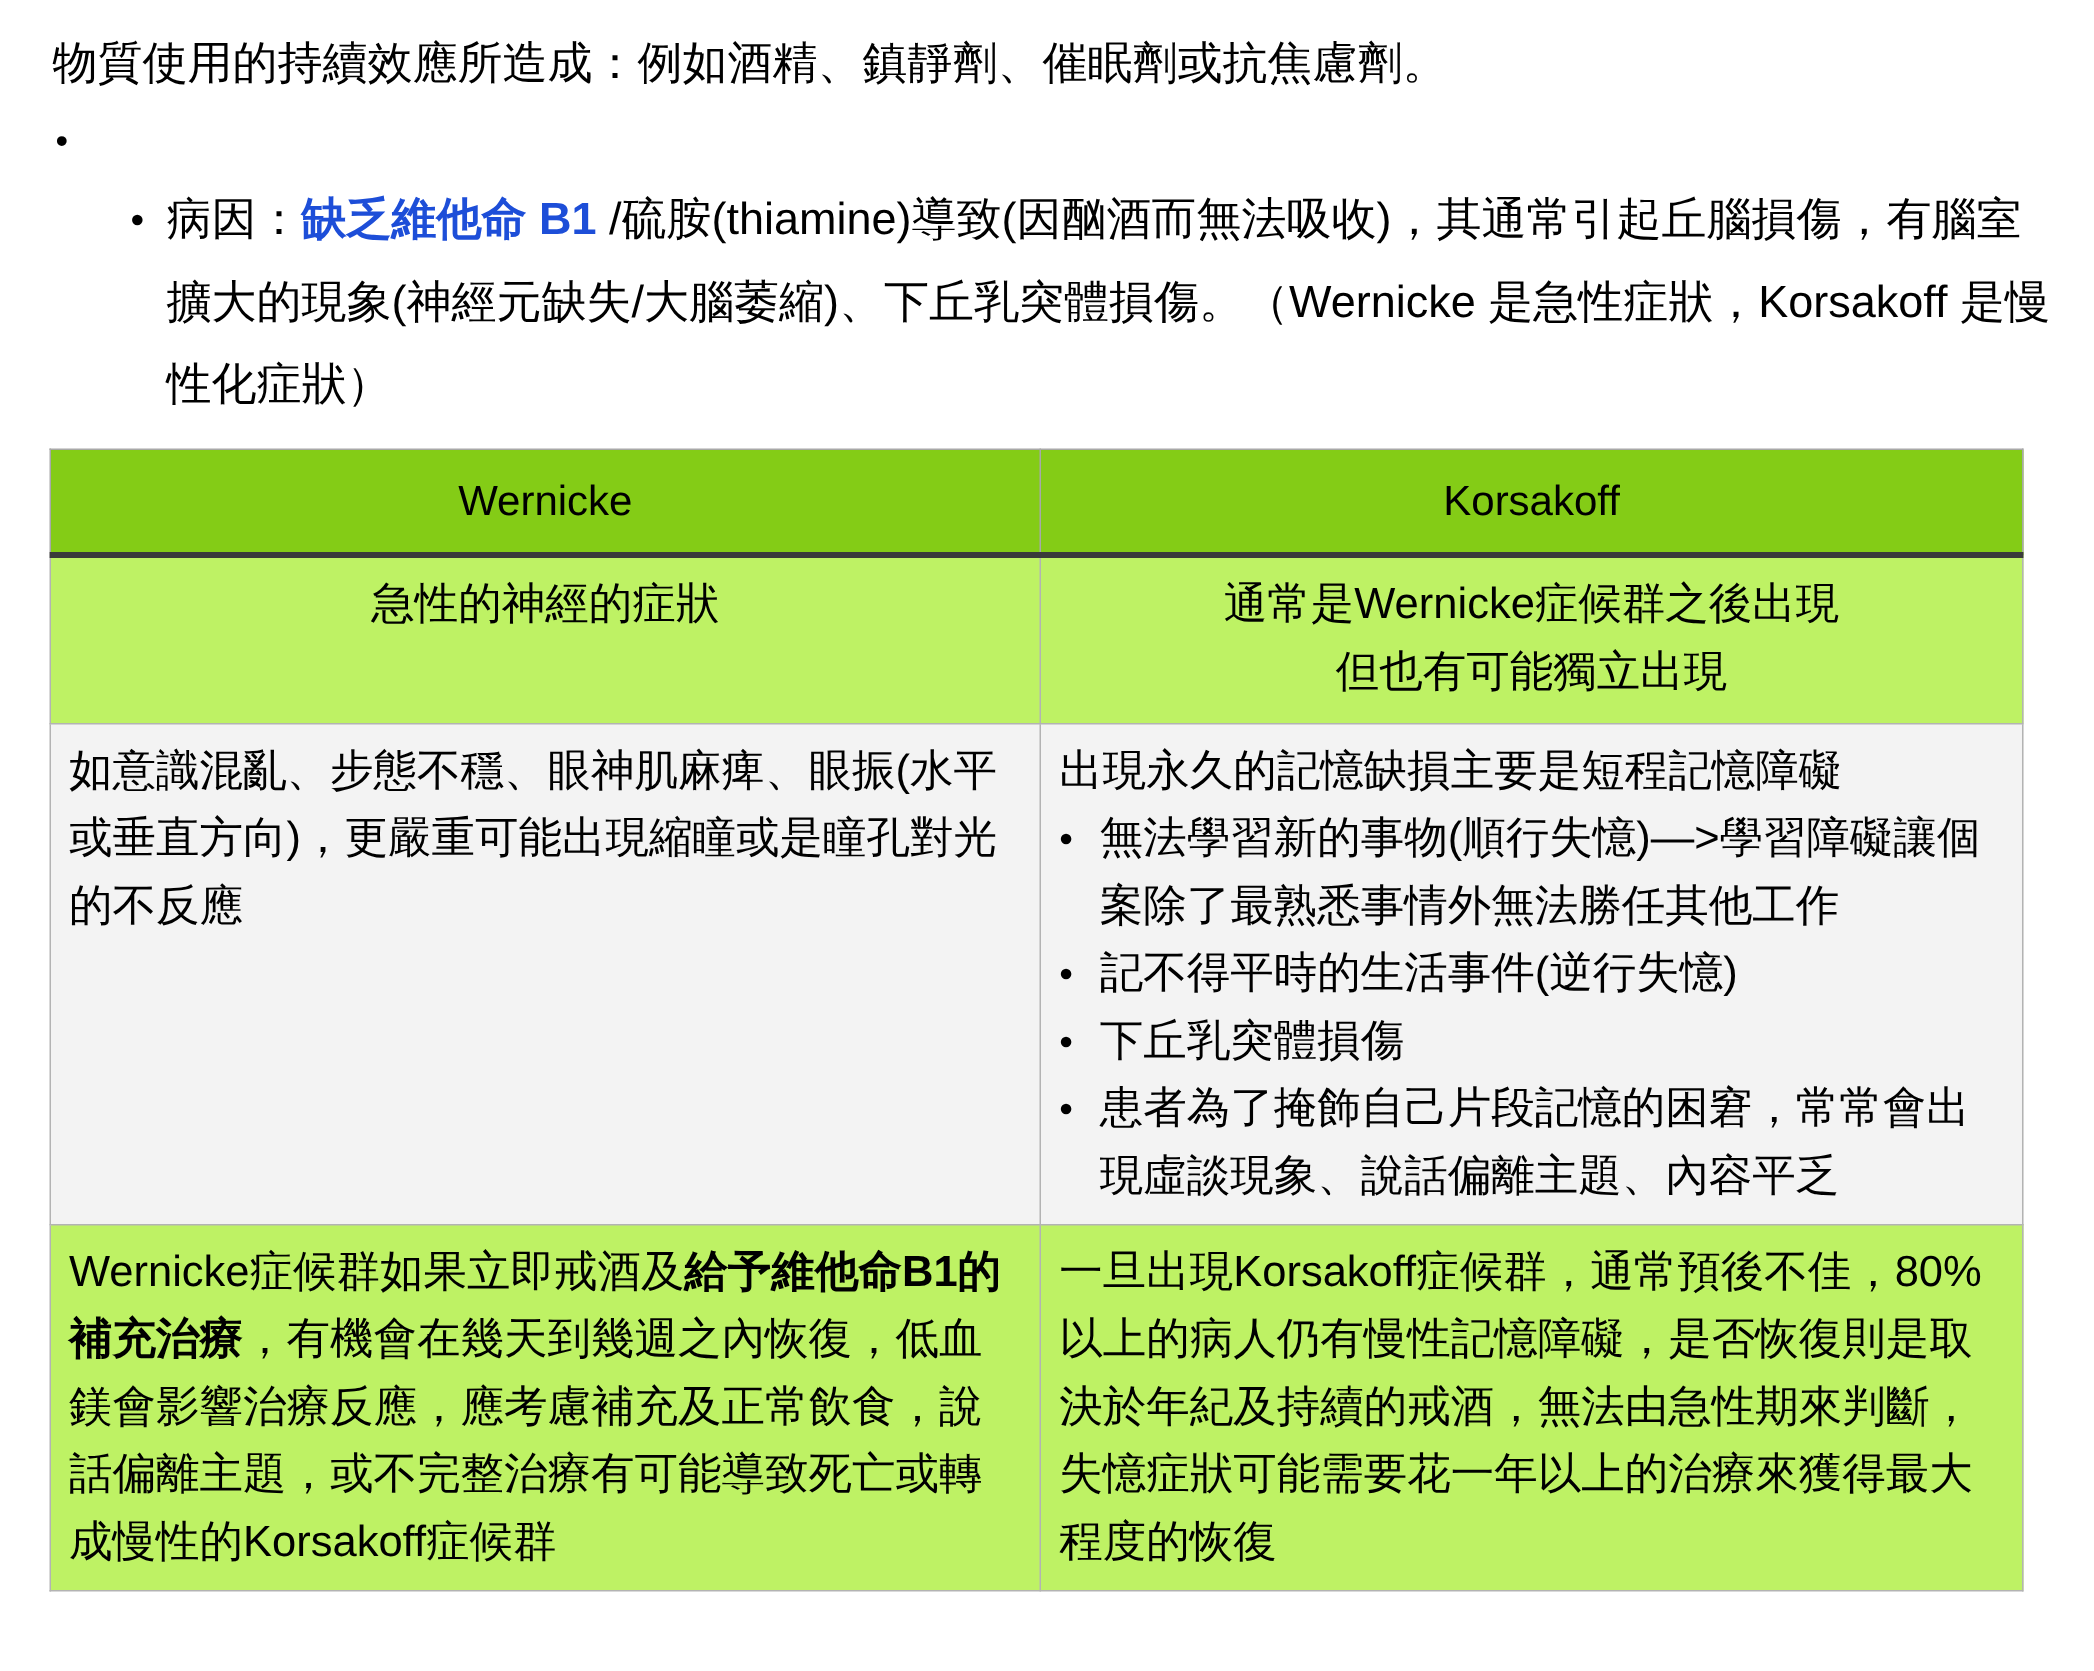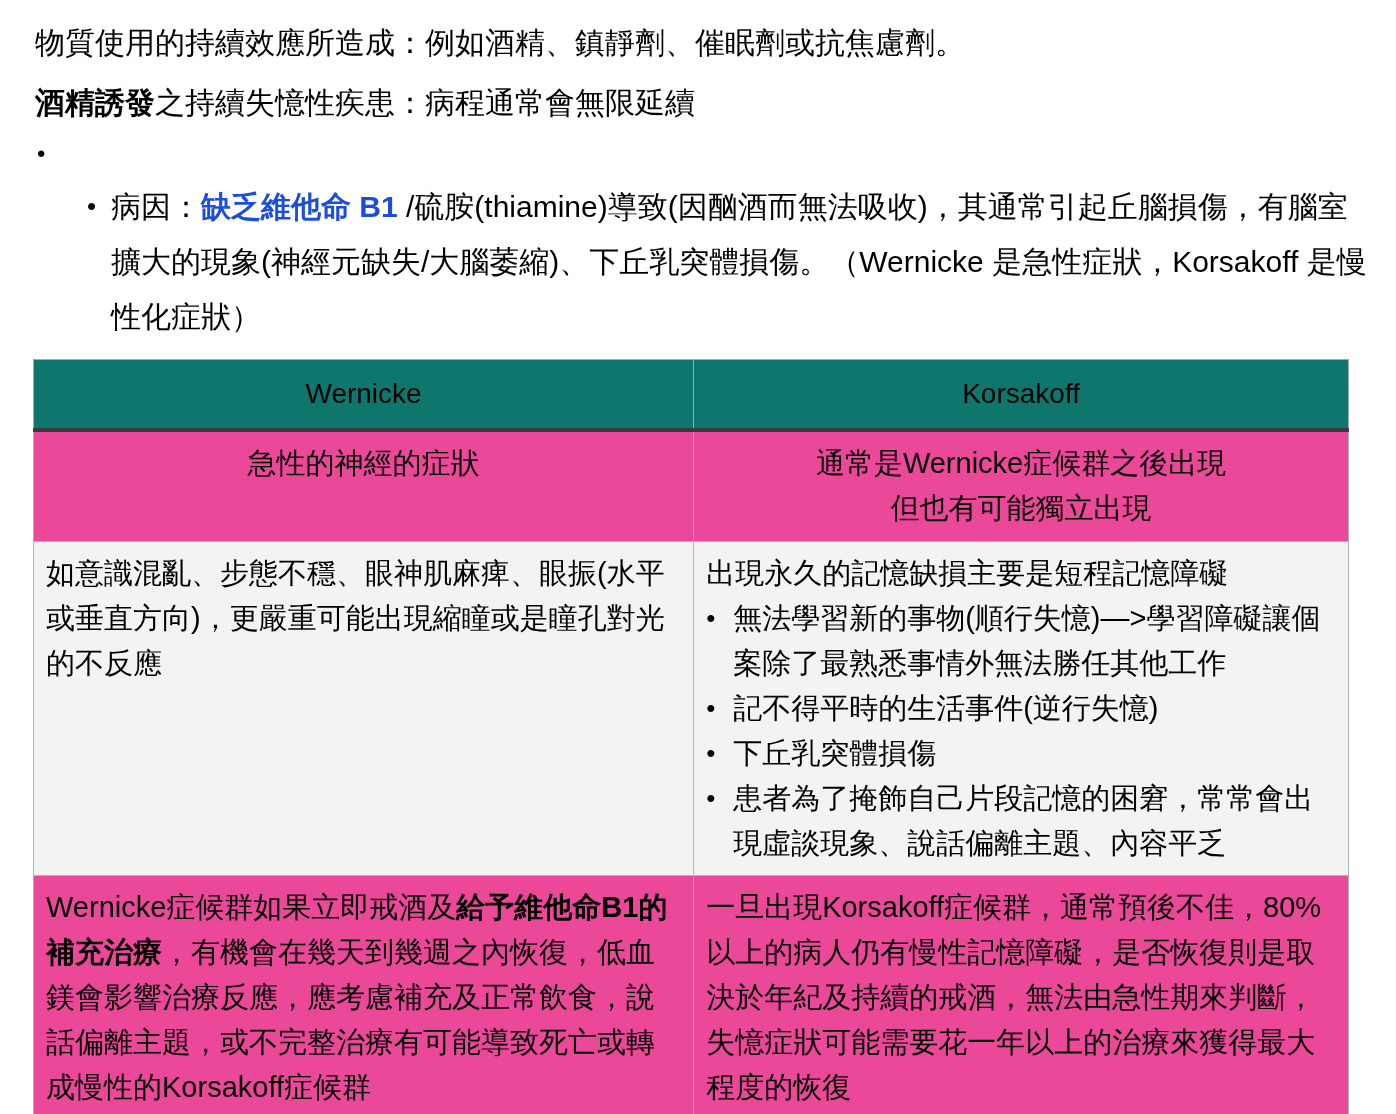--- a/index.html
+++ b/index.html
@@ -58,37 +58,37 @@
   }
   strong { font-weight: bold; }
 
   table.compare {
     width: 1316px;
     border-collapse: collapse;
     margin-top: 15px;
     table-layout: fixed;
   }
   table.compare th {
-    background: #0f766e;
+    background: #84cc16;
     height: 66px;
     font-size: 28px;
     font-weight: normal;
     text-align: center;
     vertical-align: middle;
     border: 1px solid #a8a8a8;
     border-bottom: 4px solid #3a3a3a;
   }
   table.compare td {
     border: 1px solid #b3b3b3;
     vertical-align: top;
     font-size: 29px;
     line-height: 45px;
     padding: 9px 12px 9px 12px;
     box-sizing: border-box;
-    background: #ec4899;
+    background: #bef264;
   }
   tr.row-onset td {
     text-align: center;
     height: 112px;
   }
   tr.row-symptoms td {
     background: #f3f3f3;
     height: 331px;
     margin-top: 12px;
   }
@@ -111,21 +111,20 @@
   }
   ul.k-bullets .li-text { flex: 1; }
 </style>
 </head>
 <body>
 
 <div class="page">
 
   <p class="intro-line1">物質使用的持續效應所造成：例如酒精、鎮靜劑、催眠劑或抗焦慮劑。</p>
 
-  <p class="intro-line2"><strong>酒精誘發</strong><span>之持續失憶性疾患：病程通常會無限延續</span></p>
 
   <div class="bullet-row bullet-l1">
     <span class="dot">•</span>
   </div>
 
   <div class="bullet-row bullet-l2">
     <span class="dot">•</span>
     <span><span>病因：</span><span class="red-bold">缺乏維他命 B1</span><span> /硫胺(thiamine)導致(因酗酒而無法吸收)，其通常引起丘腦損傷，有腦室擴大的現象(神經元缺失/大腦萎縮)、下丘乳突體損傷。（Wernicke 是急性症狀，Korsakoff 是慢性化症狀）</span></span>
   </div>
 

